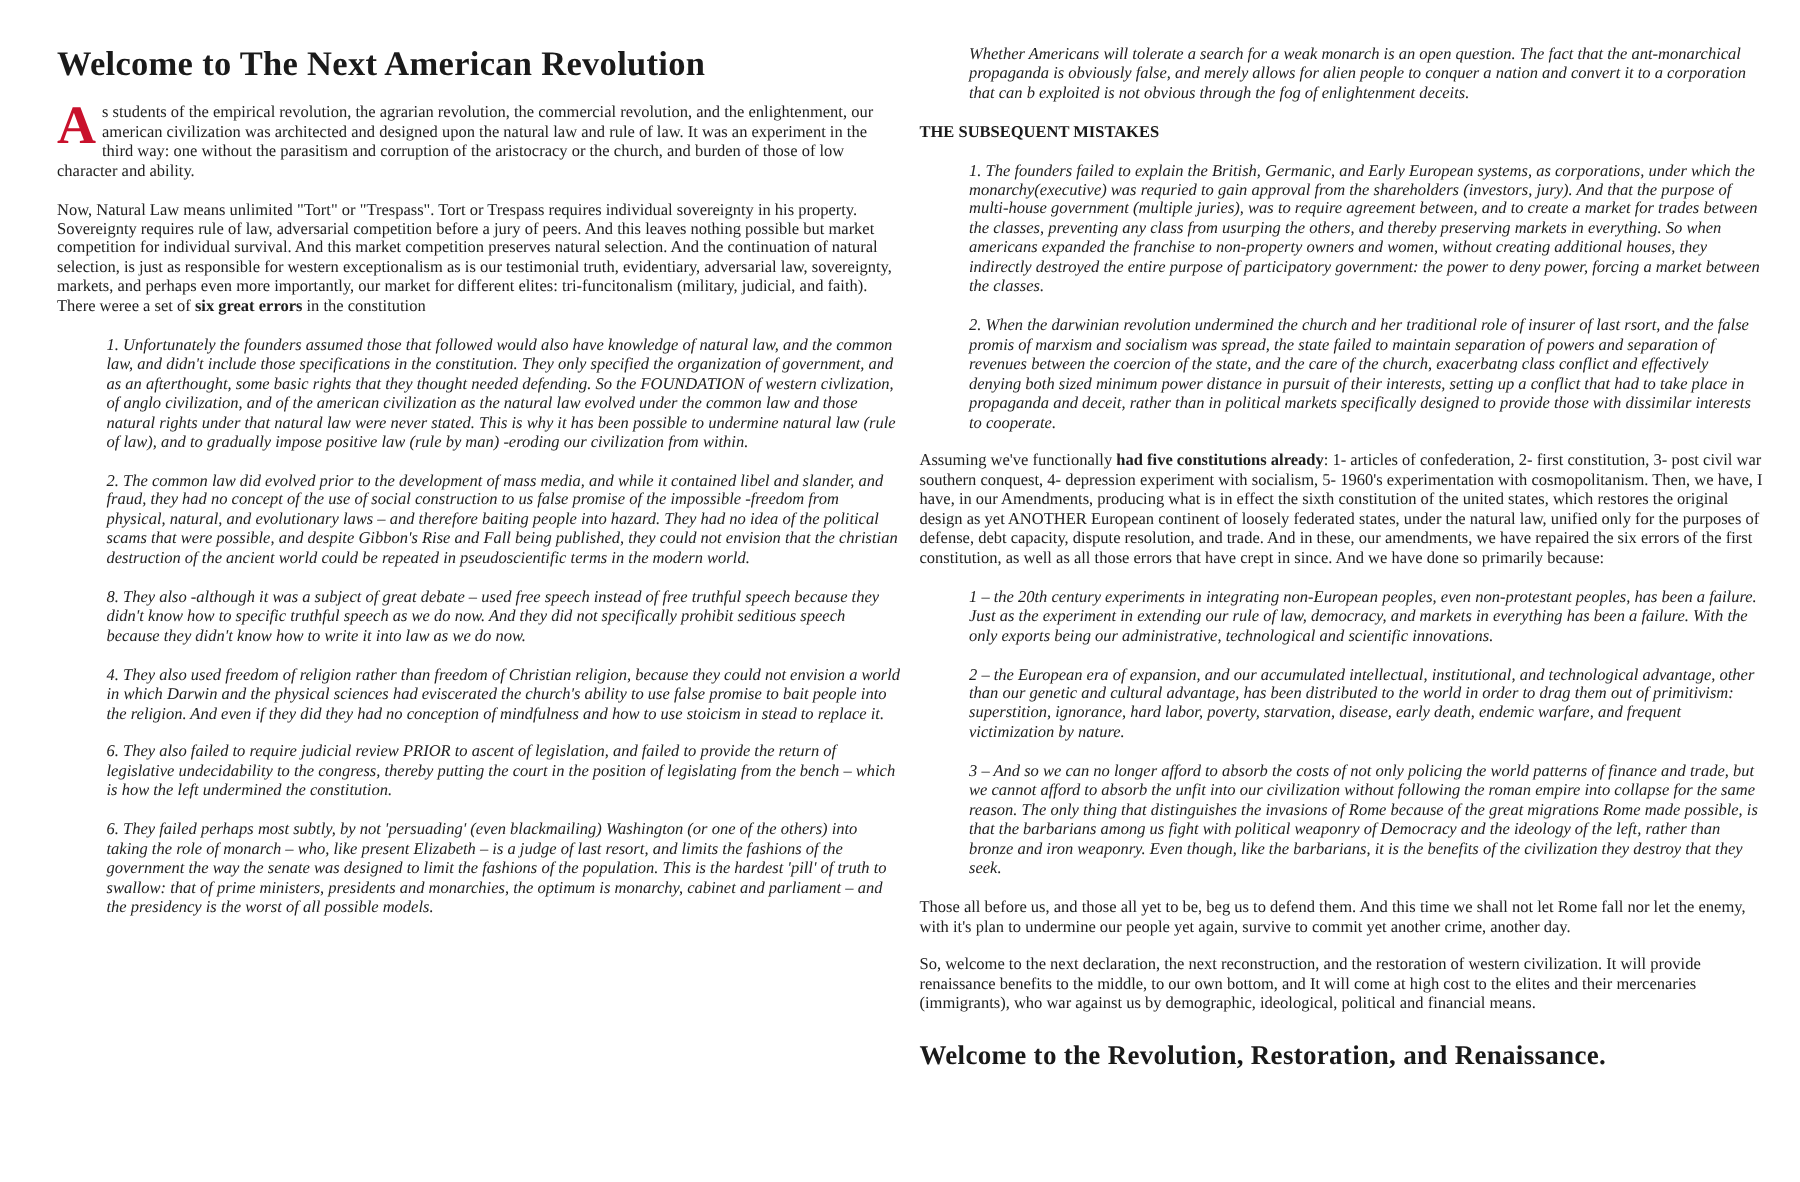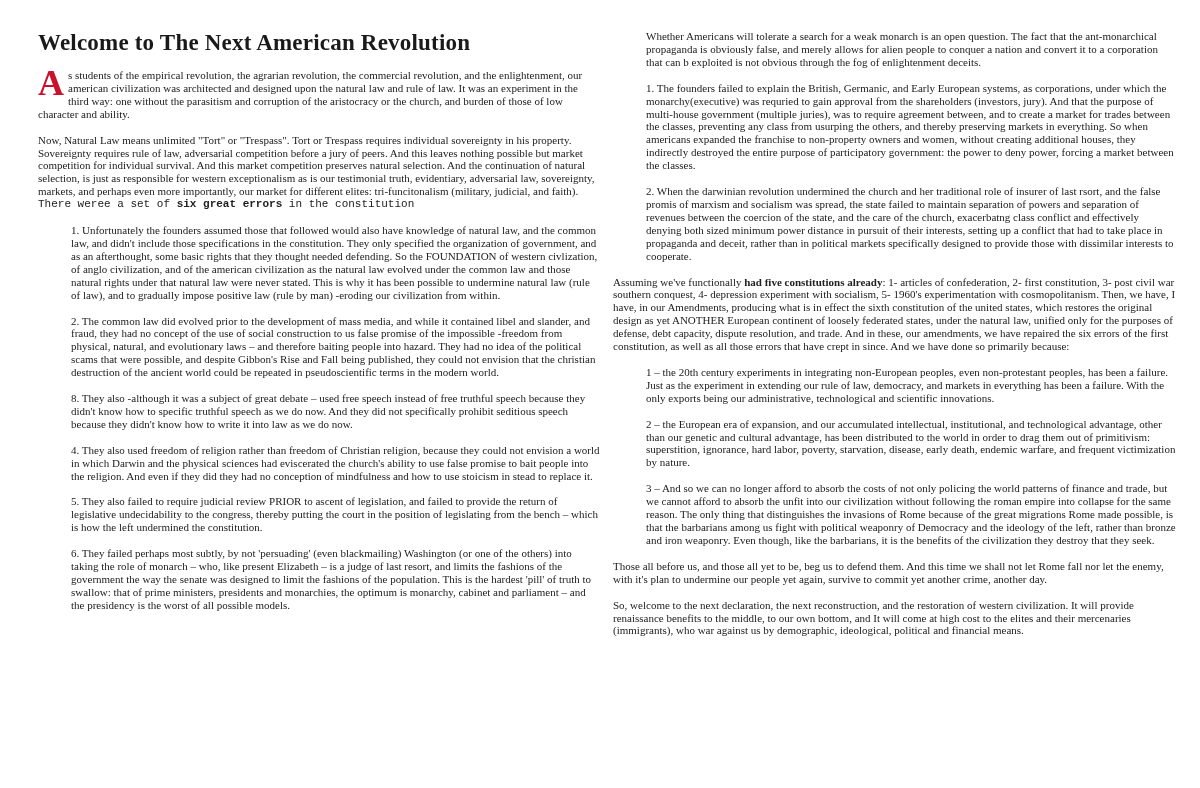--- a/index.html
+++ b/index.html
@@ -19,34 +19,34 @@
   .page{
     box-sizing:border-box;
     display:flex;
     gap:12px;
     padding:30px 24px 0 38px;
     width:1200px;height:788px;border-radius:28px;
   }
   .col{flex:1 1 0;min-width:0;}
   .blk{margin:13px 0 0 0;padding:0;}
   .blk.first{margin-top:0;}
-  .blk.tight{margin-top:0;font-family:Liberation Mono, monospace;}
+  .blk.tight{margin-top:0;}
   .blk-title{
     font-size:23px;
     line-height:26px;
     font-weight:bold;
     color:var(--heading);
     margin:6px 0 2px 0;
     letter-spacing:0.2px;
   }
   .blk-body,.blk-indent,.blk-heading,.blk-runs,.blk-dropcap{
     font-size:11px;
     line-height:12.9px;
   }
-  .blk-indent{margin-left:33px;}
+  .blk-indent{margin-left:33px;font-style:italic;}
   .blk-heading{font-weight:bold;color:var(--heading);}
   .blk-big-heading{
     font-size:18px;
     line-height:22px;
     font-weight:bold;
     color:var(--heading);
     margin-top:16px;
     letter-spacing:0.2px;
   }
   .dropcap{
@@ -65,27 +65,29 @@
 <div class="page">
   <div class="col">
       <h1 class="blk blk-title first">Welcome to The Next American Revolution</h1>
       <p class="blk blk-dropcap"><span class="dropcap">A</span><span>s students of the empirical revolution, the agrarian revolution, the commercial revolution, and the enlightenment, our american civilization was architected and designed upon the natural law and rule of law. It was an experiment in the third way: one without the parasitism and corruption of the aristocracy or the church, and burden of those of low character and ability.</span></p>
       <p class="blk blk-body">Now, Natural Law means unlimited "Tort" or "Trespass". Tort or Trespass requires individual sovereignty in his property. Sovereignty requires rule of law, adversarial competition before a jury of peers. And this leaves nothing possible but market competition for individual survival. And this market competition preserves natural selection. And the continuation of natural selection, is just as responsible for western exceptionalism as is our testimonial truth, evidentiary, adversarial law, sovereignty, markets, and perhaps even more importantly, our market for different elites: tri-funcitonalism (military, judicial, and faith).</p>
       <p class="blk blk-runs tight"><span>There weree a set of </span><span class="bold">six great errors</span><span> in the constitution</span></p>
       <p class="blk blk-indent">1. Unfortunately the founders assumed those that followed would also have knowledge of natural law, and the common law, and didn't include those specifications in the constitution. They only specified the organization of government, and as an afterthought, some basic rights that they thought needed defending. So the FOUNDATION of western civlization, of anglo civilization, and of the american civilization as the natural law evolved under the common law and those natural rights under that natural law were never stated. This is why it has been possible to undermine natural law (rule of law), and to gradually impose positive law (rule by man) -eroding our civilization from within.</p>
       <p class="blk blk-indent">2. The common law did evolved prior to the development of mass media, and while it contained libel and slander, and fraud, they had no concept of the use of social construction to us false promise of the impossible -freedom from physical, natural, and evolutionary laws – and therefore baiting people into hazard. They had no idea of the political scams that were possible, and despite Gibbon's Rise and Fall being published, they could not envision that the christian destruction of the ancient world could be repeated in pseudoscientific terms in the modern world.</p>
       <p class="blk blk-indent">8. They also -although it was a subject of great debate – used free speech instead of free truthful speech because they didn't know how to specific truthful speech as we do now. And they did not specifically prohibit seditious speech because they didn't know how to write it into law as we do now.</p>
       <p class="blk blk-indent">4. They also used freedom of religion rather than freedom of Christian religion, because they could not envision a world in which Darwin and the physical sciences had eviscerated the church's ability to use false promise to bait people into the religion. And even if they did they had no conception of mindfulness and how to use stoicism in stead to replace it.</p>
-      <p class="blk blk-indent">5. They also failed to require judicial review PRIOR to ascent of legislation, and failed to provide the return of legislative undecidability to the congress, thereby putting the court in the position of legislating from the bench – which is how the left undermined the constitution.</p>
+      <p class="blk blk-indent">6. They also failed to require judicial review PRIOR to ascent of legislation, and failed to provide the return of legislative undecidability to the congress, thereby putting the court in the position of legislating from the bench – which is how the left undermined the constitution.</p>
       <p class="blk blk-indent">6. They failed perhaps most subtly, by not 'persuading' (even blackmailing) Washington (or one of the others) into taking the role of monarch – who, like present Elizabeth – is a judge of last resort, and limits the fashions of the government the way the senate was designed to limit the fashions of the population. This is the hardest 'pill' of truth to swallow: that of prime ministers, presidents and monarchies, the optimum is monarchy, cabinet and parliament – and the presidency is the worst of all possible models.</p>
     </div>
   <div class="col">
       <p class="blk blk-indent first">Whether Americans will tolerate a search for a weak monarch is an open question. The fact that the ant-monarchical propaganda is obviously false, and merely allows for alien people to conquer a nation and convert it to a corporation that can b exploited is not obvious through the fog of enlightenment deceits.</p>
+      <h3 class="blk blk-heading">THE SUBSEQUENT MISTAKES</h3>
       <p class="blk blk-indent">1. The founders failed to explain the British, Germanic, and Early European systems, as corporations, under which the monarchy(executive) was requried to gain approval from the shareholders (investors, jury). And that the purpose of multi-house government (multiple juries), was to require agreement between, and to create a market for trades between the classes, preventing any class from usurping the others, and thereby preserving markets in everything.  So when americans expanded the franchise to non-property owners and women, without creating additional houses, they indirectly destroyed the entire purpose of participatory government: the power to deny power, forcing a market between the classes.</p>
       <p class="blk blk-indent">2. When the darwinian revolution undermined the church and her traditional role of insurer of last rsort, and the false promis of marxism and socialism was spread, the state failed to maintain separation of powers and separation of revenues between the coercion of the state, and the care of the church, exacerbatng class conflict and effectively denying both sized minimum power distance in pursuit of their interests, setting up a conflict that had to take place in propaganda and deceit, rather than in political markets specifically designed to provide those with dissimilar interests to cooperate.</p>
       <p class="blk blk-runs"><span>Assuming we've functionally </span><span class="bold">had five constitutions already</span><span>: 1- articles of confederation, 2- first constitution, 3- post civil war southern conquest, 4- depression experiment with socialism, 5- 1960's experimentation with cosmopolitanism. Then, we have, I have, in our Amendments, producing what is in effect the sixth constitution of the united states, which restores the original design as yet ANOTHER European continent of loosely federated states, under the natural law, unified only for the purposes of defense, debt capacity, dispute resolution, and trade. And in these, our amendments, we have repaired the six errors of the first constitution, as well as all those errors that have crept in since. And we have done so primarily because:</span></p>
       <p class="blk blk-indent">1 – the 20th century experiments in integrating non-European peoples, even non-protestant peoples, has been a failure. Just as the experiment in extending our rule of law, democracy, and markets in everything has been a failure. With the only exports being our administrative, technological and scientific innovations.</p>
       <p class="blk blk-indent">2 – the European era of expansion, and our accumulated intellectual, institutional, and technological advantage, other than our genetic and cultural advantage, has been distributed to the world in order to drag them out of primitivism: superstition, ignorance, hard labor, poverty, starvation, disease, early death, endemic warfare, and frequent victimization by nature.</p>
       <p class="blk blk-indent">3 – And so we can no longer afford to absorb the costs of not only policing the world patterns of finance and trade, but we cannot afford to absorb the unfit into our civilization without following the roman empire into collapse for the same reason. The only thing that distinguishes the invasions of Rome because of the great migrations Rome made possible, is that the barbarians among us fight with political weaponry of Democracy and the ideology of the left, rather than bronze and iron weaponry. Even though, like the barbarians, it is the benefits of the civilization they destroy that they seek.</p>
       <p class="blk blk-body">Those all before us, and those all yet to be, beg us to defend them. And this time we shall not let Rome fall nor let the enemy, with it's plan to undermine our people yet again, survive to commit yet another crime, another day.</p>
       <p class="blk blk-body">So, welcome to the next declaration, the next reconstruction, and the restoration of western civilization. It will provide renaissance benefits to the middle, to our own bottom, and It will come at high cost to the elites and their mercenaries (immigrants), who war against us by demographic, ideological, political and financial means.</p>
+      <h2 class="blk blk-big-heading">Welcome to the Revolution, Restoration, and Renaissance.</h2>
     </div>
 </div>
 
 </body></html>

